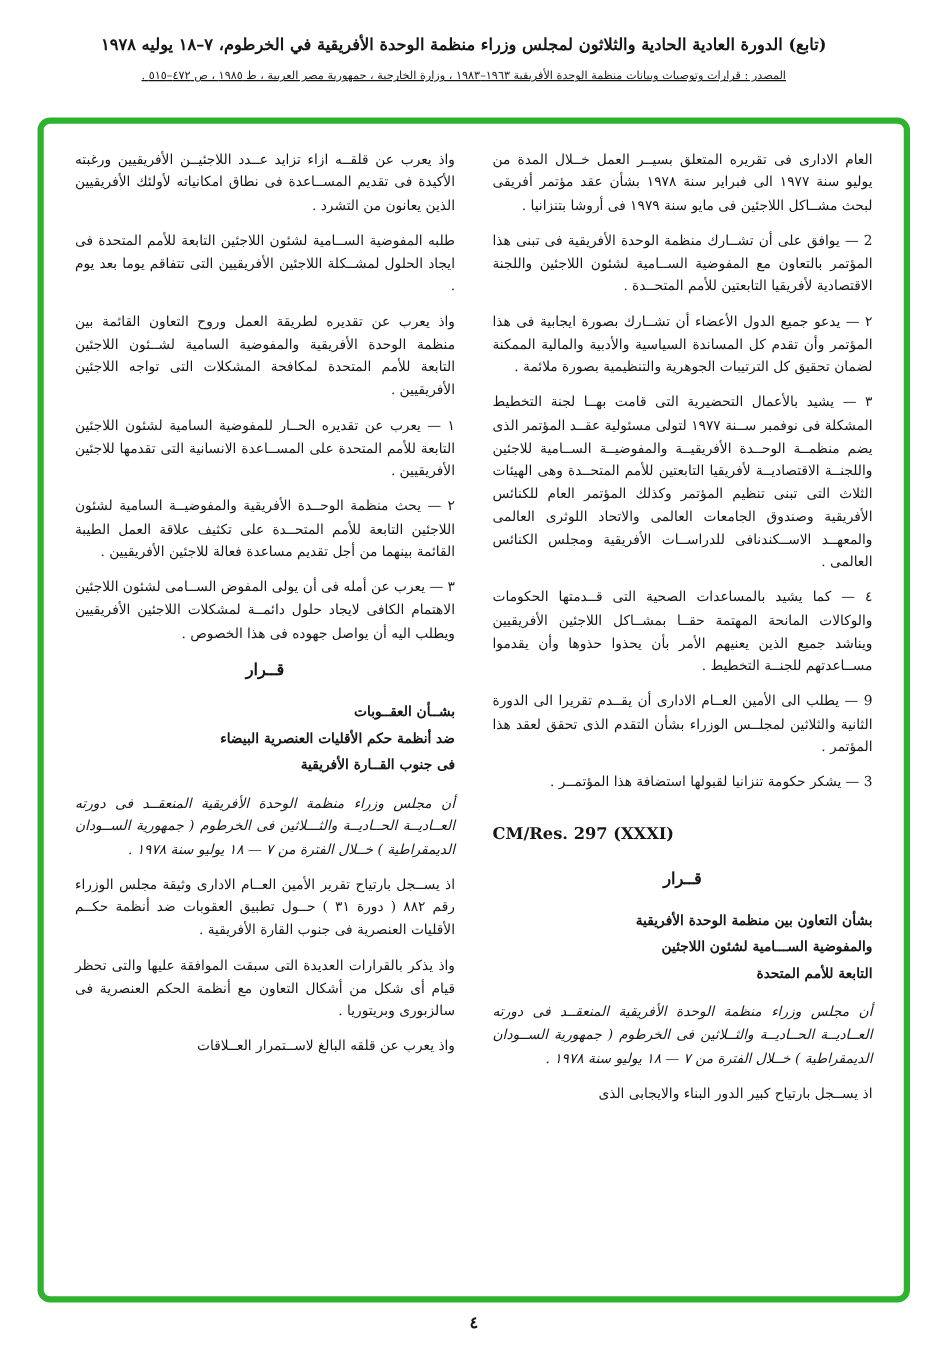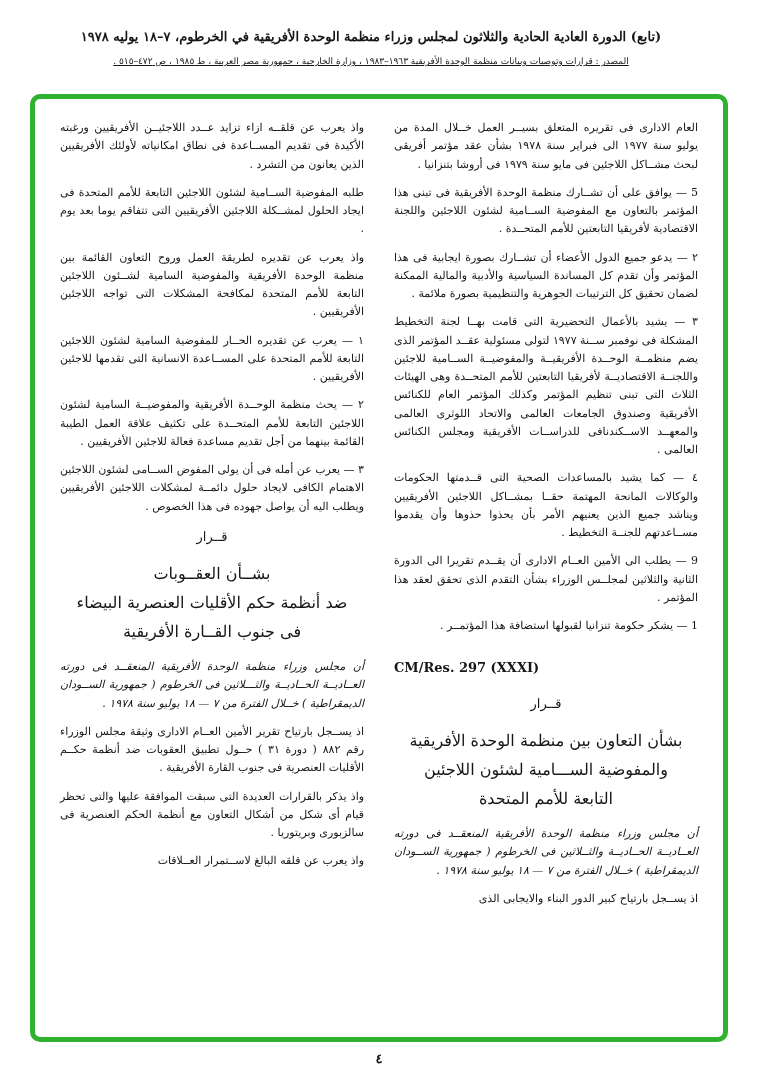--- a/index.html
+++ b/index.html
@@ -35,22 +35,22 @@
   }
   .column{flex:1 1 0;min-width:0;text-align:justify;font-size:11px;line-height:1.66;}
 
   .para{margin:0 0 10px;}
   .res-code{
     direction:ltr;text-align:left;
     font-weight:bold;font-size:13px;
     margin:22px 0 14px;
     font-family:"DejaVu Serif",serif;
   }
-  .res-title{text-align:center;font-weight:normal;font-size:13px;letter-spacing:1px;margin:4px 0 14px;}
-  .res-subtitle{text-align:center;font-weight:normal;font-size:16px;margin:0 0 3px;line-height:1.6;}
+  .res-title{text-align:center;font-weight:bold;font-size:13px;letter-spacing:1px;margin:4px 0 14px;}
+  .res-subtitle{text-align:right;font-weight:bold;font-size:11px;margin:0 0 3px;line-height:1.6;}
   .res-subtitle + .para{margin-top:14px;font-style:italic;}
 
   .page-number{
     position:absolute;left:0;right:0;bottom:12px;
     text-align:center;font-size:13px;font-weight:bold;
   }
 </style>
 </head>
 <body>
 
@@ -58,26 +58,26 @@
 
   <div class="doc-header">
     <div class="header-line1">(تابع) الدورة العادية الحادية والثلاثون لمجلس وزراء منظمة الوحدة الأفريقية في الخرطوم، ٧–١٨ يوليه ١٩٧٨</div>
     <div class="header-line2">المصدر : قرارات وتوصيات وبيانات منظمة الوحدة الأفريقية ١٩٦٣–١٩٨٣ ، وزارة الخارجية ، جمهورية مصر العربية ، ط ١٩٨٥ ، ص ٤٧٢–٥١٥ .</div>
   </div>
 
   <div class="frame">
     <div class="columns">
       <div class="column">
           <p class="para">العام الادارى فى تقريره المتعلق بسيــر العمل خــلال المدة من يوليو سنة ١٩٧٧ الى فبراير سنة ١٩٧٨ بشأن عقد مؤتمر أفريقى لبحث مشــاكل اللاجئين فى مايو سنة ١٩٧٩ فى أروشا بتنزانيا .</p>
-          <p class="para">5 — يوافق على أن تشــارك منظمة الوحدة الأفريقية فى تبنى هذا المؤتمر بالتعاون مع المفوضية الســامية لشئون اللاجئين واللجنة الاقتصادية لأفريقيا التابعتين للأمم المتحــدة .</p>
+          <p class="para">2 — يوافق على أن تشــارك منظمة الوحدة الأفريقية فى تبنى هذا المؤتمر بالتعاون مع المفوضية الســامية لشئون اللاجئين واللجنة الاقتصادية لأفريقيا التابعتين للأمم المتحــدة .</p>
           <p class="para">٢ — يدعو جميع الدول الأعضاء أن تشــارك بصورة ايجابية فى هذا المؤتمر وأن تقدم كل المساندة السياسية والأدبية والمالية الممكنة لضمان تحقيق كل الترتيبات الجوهرية والتنظيمية بصورة ملائمة .</p>
           <p class="para">٣ — يشيد بالأعمال التحضيرية التى قامت بهــا لجنة التخطيط المشكلة فى نوفمبر ســنة ١٩٧٧ لتولى مسئولية عقــد المؤتمر الذى يضم منظمــة الوحــدة الأفريقيــة والمفوضيــة الســامية للاجئين واللجنــة الاقتصاديــة لأفريقيا التابعتين للأمم المتحــدة وهى الهيئات الثلاث التى تبنى تنظيم المؤتمر وكذلك المؤتمر العام للكنائس الأفريقية وصندوق الجامعات العالمى والاتحاد اللوثرى العالمى والمعهــد الاســكندنافى للدراســات الأفريقية ومجلس الكنائس العالمى .</p>
           <p class="para">٤ — كما يشيد بالمساعدات الصحية التى قــدمتها الحكومات والوكالات المانحة المهتمة حقــا بمشــاكل اللاجئين الأفريقيين ويناشد جميع الذين يعنيهم الأمر بأن يحذوا حذوها وأن يقدموا مســاعدتهم للجنــة التخطيط .</p>
           <p class="para">9 — يطلب الى الأمين العــام الادارى أن يقــدم تقريرا الى الدورة الثانية والثلاثين لمجلــس الوزراء بشأن التقدم الذى تحقق لعقد هذا المؤتمر .</p>
-          <p class="para">1 — يشكر حكومة تنزانيا لقبولها استضافة هذا المؤتمــر .</p>
+          <p class="para">3 — يشكر حكومة تنزانيا لقبولها استضافة هذا المؤتمــر .</p>
           <p class="res-code">CM/Res. 297 (XXXI)</p>
           <p class="res-title">قــرار</p>
           <p class="res-subtitle">بشأن التعاون بين منظمة الوحدة الأفريقية</p>
           <p class="res-subtitle">والمفوضية الســـامية لشئون اللاجئين</p>
           <p class="res-subtitle">التابعة للأمم المتحدة</p>
           <p class="para">أن مجلس وزراء منظمة الوحدة الأفريقية المنعقــد فى دورته العــاديــة الحــاديــة والثــلاثين فى الخرطوم ( جمهورية الســودان الديمقراطية ) خــلال الفترة من ٧ — ١٨ يوليو سنة ١٩٧٨ .</p>
           <p class="para">اذ يســجل بارتياح كبير الدور البناء والايجابى الذى</p>
         </div>
       <div class="column">
           <p class="para">واذ يعرب عن قلقــه ازاء تزايد عــدد اللاجئيــن الأفريقيين ورغبته الأكيدة فى تقديم المســاعدة فى نطاق امكانياته لأولئك الأفريقيين الذين يعانون من التشرد .</p>

